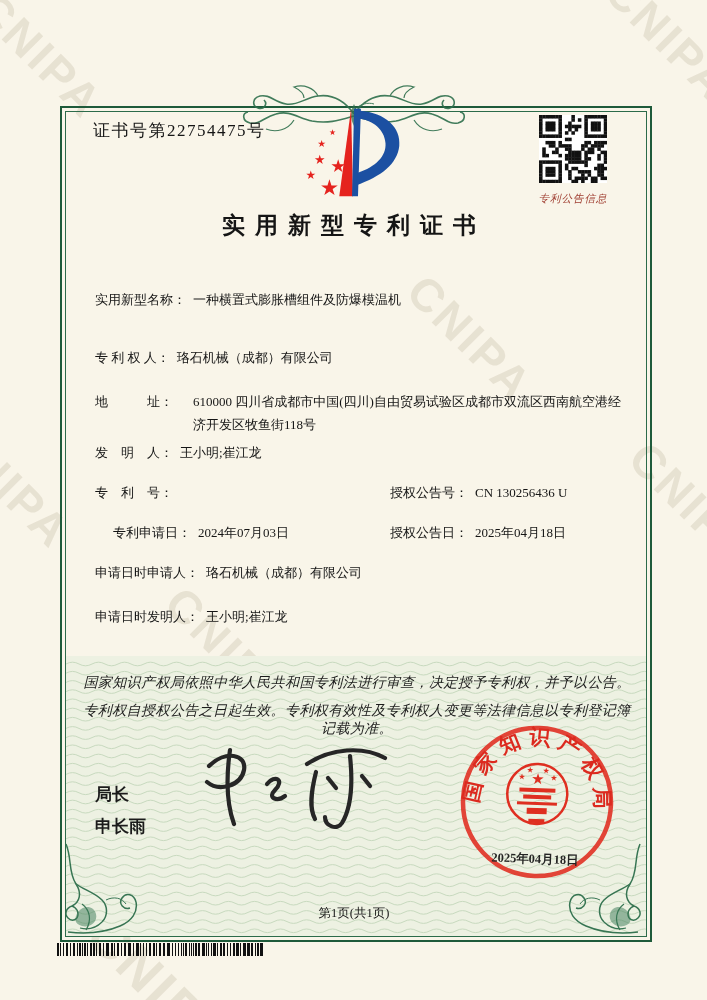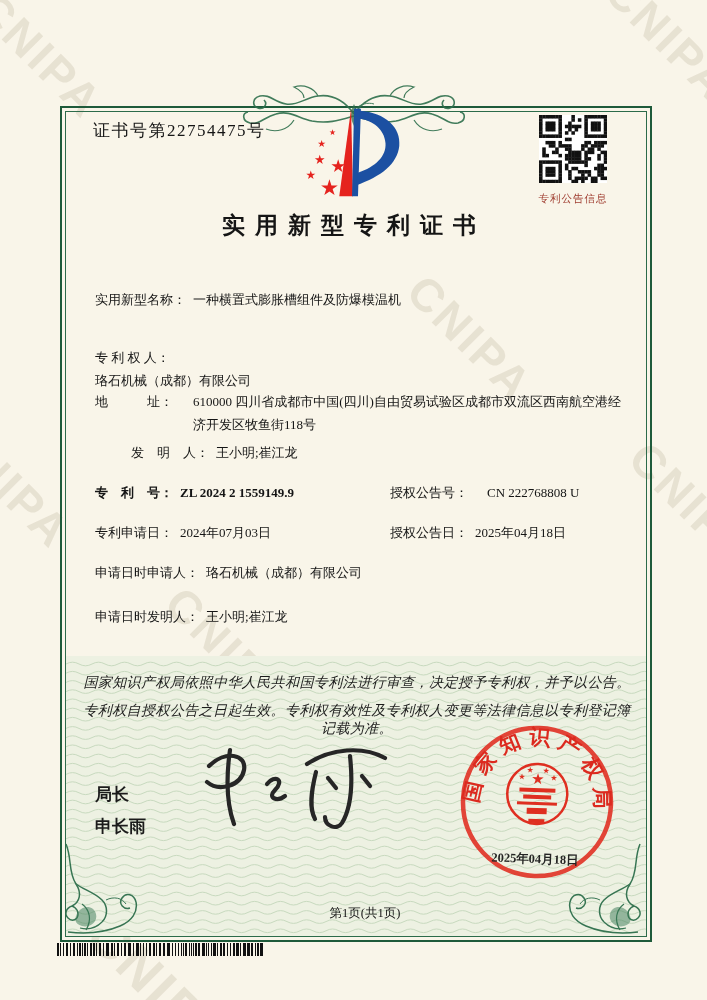--- a/index.html
+++ b/index.html
@@ -15,40 +15,40 @@
   }
   .frame-outer{
     position:absolute;left:60px;top:106px;width:588px;height:832px;
     border:2.5px solid #1e5a3a;z-index:1;
   }
   .frame-inner{position:absolute;left:3px;top:3px;right:3px;bottom:3px;border:1px solid #2c6b4a;}
   .wave-area{position:absolute;left:4px;right:4px;top:548px;bottom:4px;background:#edf1e2;overflow:hidden;}
   .ornament{position:absolute;z-index:2;}
   .cert-no{position:absolute;left:93px;top:119px;font-size:17px;letter-spacing:1.5px;z-index:3;}
   .qr-wrap{position:absolute;left:533px;top:115px;z-index:3;text-align:center;width:80px;}
-  .qr-label{margin-top:5px;font-size:10.5px;letter-spacing:1px;color:#a03f32;}
+  .qr-label{margin-top:5px;font-size:10.5px;font-style:italic;letter-spacing:1px;color:#a03f32;}
   .logo{position:absolute;left:297px;top:103px;z-index:3;}
   .title{
     position:absolute;left:60px;width:588px;top:210px;text-align:center;
     font-size:23px;font-weight:600;letter-spacing:10px;z-index:3;
   }
   .row{position:absolute;left:95px;display:flex;font-size:13px;line-height:23px;z-index:3;}
   .row .lbl{flex:none;margin-right:7px;white-space:nowrap;}
   .row .val{white-space:nowrap;}
   .row .val.wrap{white-space:normal;width:432px;margin-left:13px;}
   .row.rcol{left:390px;}
   .decl{
     position:absolute;left:82px;width:550px;z-index:3;text-align:center;
     font-size:14px;font-style:italic;font-weight:500;letter-spacing:0.4px;color:#1c1c1c;
   }
   .director{position:absolute;left:95px;z-index:4;font-family:"Liberation Sans","DejaVu Sans",sans-serif;
     font-weight:700;font-size:17px;color:#1b1b1b;}
   .signature{position:absolute;left:195px;top:736px;z-index:4;}
   .seal{position:absolute;left:457px;top:722px;z-index:5;transform:rotate(2deg);opacity:0.95;}
-  .footer{position:absolute;left:71px;width:588px;top:905px;text-align:center;font-size:12.5px;z-index:3;}
+  .footer{position:absolute;left:60px;width:588px;top:905px;text-align:center;font-size:12.5px;z-index:3;}
   .barcode{position:absolute;left:57px;top:943px;z-index:3;}
 </style>
 </head>
 <body>
 
 <div class="page">
 
   <div class="wm" style="left:40px;top:55px;">CNIPA</div>
   <div class="wm" style="left:668px;top:38px;">CNIPA</div>
   <div class="wm" style="left:8px;top:485px;">CNIPA</div>
@@ -383,41 +383,40 @@
       </svg>
     <div class="qr-label">专利公告信息</div>
   </div>
 
   <div class="title">实用新型专利证书</div>
 
   <div class="row" style="top:288px;">
     <span class="lbl">实用新型名称：</span>
     <span class="val">一种横置式膨胀槽组件及防爆模温机</span>
   </div>
-  <div class="row" style="top:346px;flex-direction:column;">
+  <div class="row" style="top:346px;">
     <span class="lbl">专 利 权 人：</span>
     <span class="val">珞石机械（成都）有限公司</span>
   </div>
   <div class="row" style="top:390px;">
     <span class="lbl">地　　　址：</span>
     <span class="val wrap">610000 四川省成都市中国(四川)自由贸易试验区成都市双流区西南航空港经济开发区牧鱼街118号</span>
   </div>
-  <div class="row" style="top:441px;margin-left:36px;">
+  <div class="row" style="top:441px;">
     <span class="lbl">发　明　人：</span>
     <span class="val">王小明;崔江龙</span>
   </div>
-  <div class="row" style="top:481px;font-weight:bold;">
+  <div class="row" style="top:481px;">
     <span class="lbl">专　利　号：</span>
-    <span class="val">ZL 2024 2 1559149.9</span>
-  </div>
-  <div class="row rcol" style="top:481px;gap:12px;">
+  </div>
+  <div class="row rcol" style="top:481px;">
     <span class="lbl">授权公告号：</span>
-    <span class="val">CN 222768808 U</span>
-  </div>
-  <div class="row" style="top:521px;">
+    <span class="val">CN 130256436 U</span>
+  </div>
+  <div class="row" style="top:521px;margin-left:18px;">
     <span class="lbl">专利申请日：</span>
     <span class="val">2024年07月03日</span>
   </div>
   <div class="row rcol" style="top:521px;">
     <span class="lbl">授权公告日：</span>
     <span class="val">2025年04月18日</span>
   </div>
   <div class="row" style="top:561px;">
     <span class="lbl">申请日时申请人：</span>
     <span class="val">珞石机械（成都）有限公司</span>

